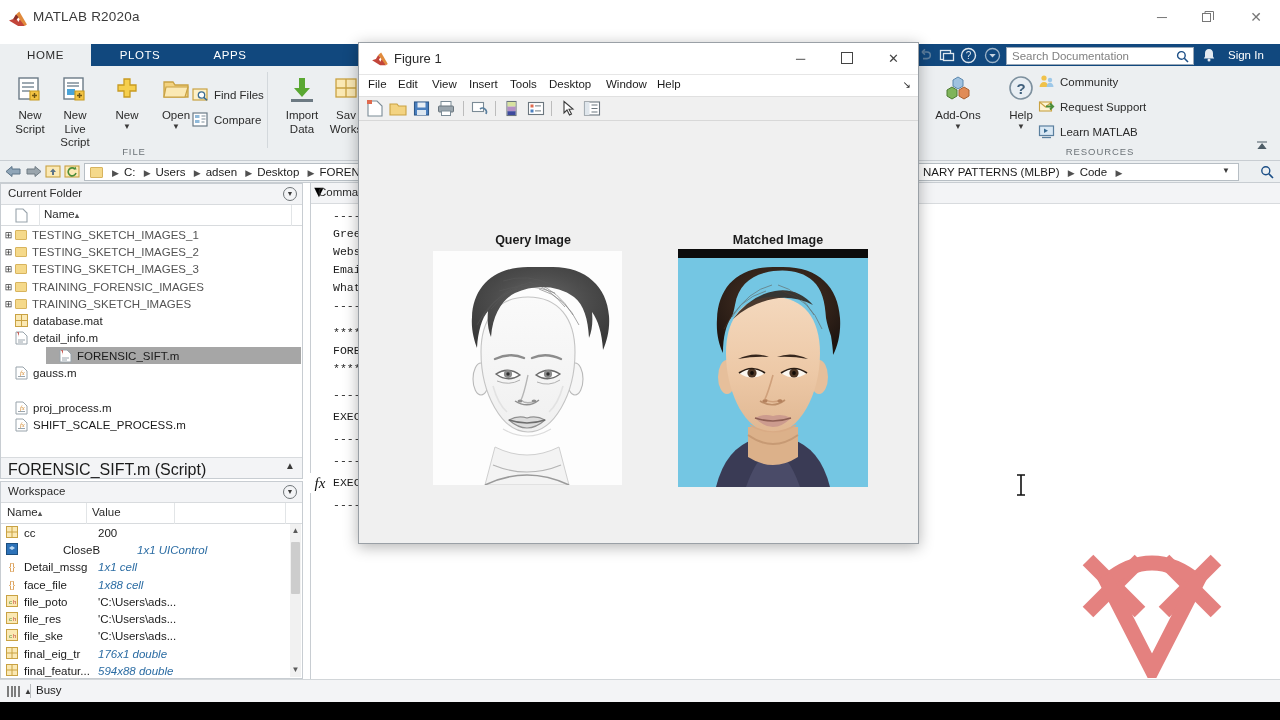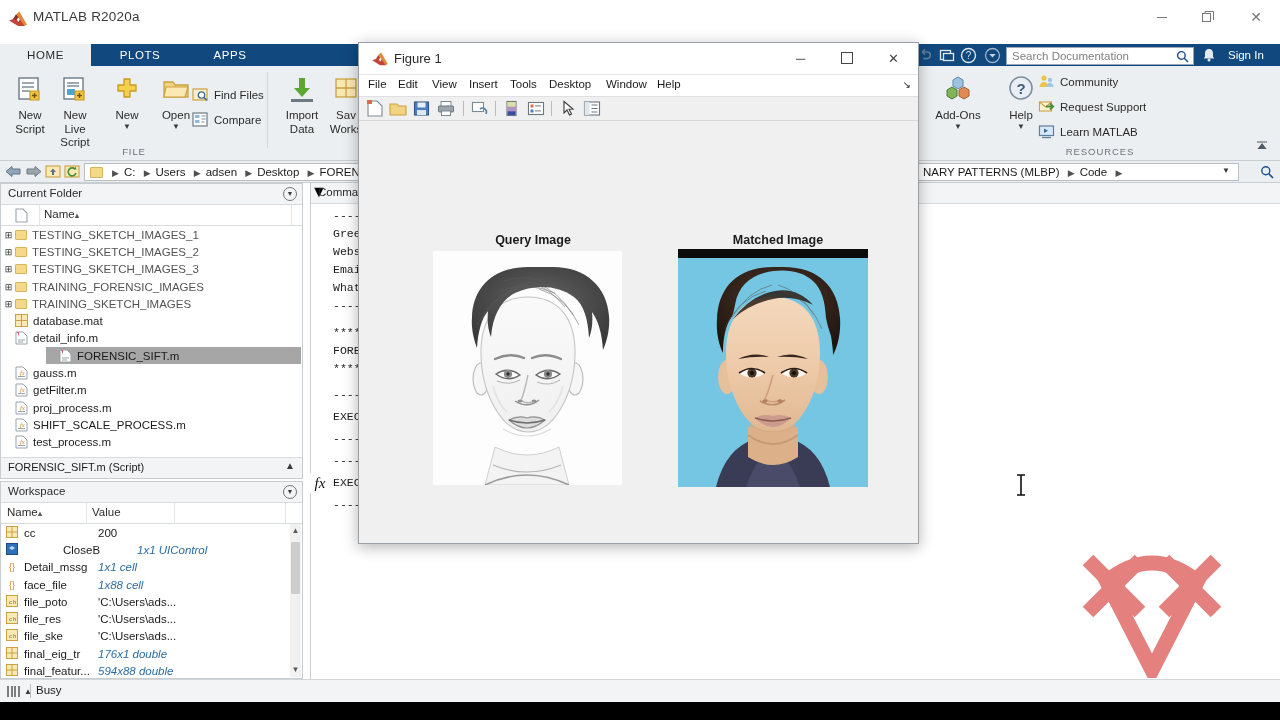--- a/index.html
+++ b/index.html
@@ -75,21 +75,21 @@
   .frow .nmk { color:#1b1b1b; }
 
   .folder { width:12px; height:10px; background:#f5d98a; border:1px solid #d8b45e; border-radius:1px; margin-right:5px; }
   .fi { width:13px; height:14px; margin-right:5px; position:relative; }
 
   .scrt { position:absolute; right:1px; width:11px; background:#f1f1f1; }
   .scrb { position:absolute; right:2px; width:9px; background:#cdcdcd; border-radius:1px; }
 
   .ftr { position:absolute; left:0; bottom:0; width:100%; height:21px; background:#f3f4f6;
          border-top:1px solid #d8dbde; }
-  .ftr .t { position:absolute; left:7px; top:3px; font-size:11px; color:#1b1b1b; }
+  .ftr .t { position:absolute; left:7px; top:3px; font-size:16px; color:#1b1b1b; }
   .ftr .cv { position:absolute; right:7px; top:2px; font-size:10px; color:#3a3a3a; }
 
   
   .cmdw { position:absolute; left:310px; top:183px; width:970px; height:496px; background:#fff;
           border-left:1px solid #c8cdd2; }
   .cmdhead { position:absolute; left:0; top:0; width:100%; height:21px; background:#f3f4f6;
              border-bottom:1px solid #d8dbde; }
   .cmdline { position:absolute; left:22px; font-family:"Liberation Mono", monospace; font-size:11.5px;
              color:#1b1b1b; white-space:pre; }
   .fx { position:absolute; left:309px; top:473px; width:22px; height:20px; background:#fff;
@@ -468,31 +468,20 @@
         <span class="fi">
           <svg width="13" height="14" viewBox="0 0 13 14">
             <path d="M1 1h7l4 4v8H1z" fill="#fff" stroke="#98a3ab" stroke-width="1"></path>
             <text x="5" y="8.5" font-size="6.5" font-style="italic" fill="#d2872c" font-family="Liberation Serif">fx</text>
             <path d="M3 10.5h7" stroke="#9aa5ad" stroke-width="1"></path>
           </svg>
         </span>
         <span class="nmk">gauss.m</span>
       </div>
 
-      <div class="frow" style="top:155.7px;">
-        <span class="exp"></span>
-        <span class="fi">
-          <svg width="13" height="14" viewBox="0 0 13 14">
-            <path d="M1 1h7l4 4v8H1z" fill="#fff" stroke="#98a3ab" stroke-width="1"></path>
-            <text x="5" y="8.5" font-size="6.5" font-style="italic" fill="#d2872c" font-family="Liberation Serif">fx</text>
-            <path d="M3 10.5h7" stroke="#9aa5ad" stroke-width="1"></path>
-          </svg>
-        </span>
-        <span class="nmk">getFilter.m</span>
-      </div>
 
       <div class="frow" style="top:173px;">
         <span class="exp"></span>
         <span class="fi">
           <svg width="13" height="14" viewBox="0 0 13 14">
             <path d="M1 1h7l4 4v8H1z" fill="#fff" stroke="#98a3ab" stroke-width="1"></path>
             <text x="5" y="8.5" font-size="6.5" font-style="italic" fill="#d2872c" font-family="Liberation Serif">fx</text>
             <path d="M3 10.5h7" stroke="#9aa5ad" stroke-width="1"></path>
           </svg>
         </span>
@@ -504,31 +493,20 @@
         <span class="fi">
           <svg width="13" height="14" viewBox="0 0 13 14">
             <path d="M1 1h7l4 4v8H1z" fill="#fff" stroke="#98a3ab" stroke-width="1"></path>
             <text x="5" y="8.5" font-size="6.5" font-style="italic" fill="#d2872c" font-family="Liberation Serif">fx</text>
             <path d="M3 10.5h7" stroke="#9aa5ad" stroke-width="1"></path>
           </svg>
         </span>
         <span class="nmk">SHIFT_SCALE_PROCESS.m</span>
       </div>
 
-      <div class="frow" style="top:207.6px;">
-        <span class="exp"></span>
-        <span class="fi">
-          <svg width="13" height="14" viewBox="0 0 13 14">
-            <path d="M1 1h7l4 4v8H1z" fill="#fff" stroke="#98a3ab" stroke-width="1"></path>
-            <text x="5" y="8.5" font-size="6.5" font-style="italic" fill="#d2872c" font-family="Liberation Serif">fx</text>
-            <path d="M3 10.5h7" stroke="#9aa5ad" stroke-width="1"></path>
-          </svg>
-        </span>
-        <span class="nmk">test_process.m</span>
-      </div>
     </div>
 
     <div class="ftr">
       <div class="t">FORENSIC_SIFT.m  (Script)</div>
       <div class="cv">▲</div>
     </div>
   </div>
 
   <div class="panel" style="left:0; top:481px; width:303px; height:198px;">
     <div class="phead">

